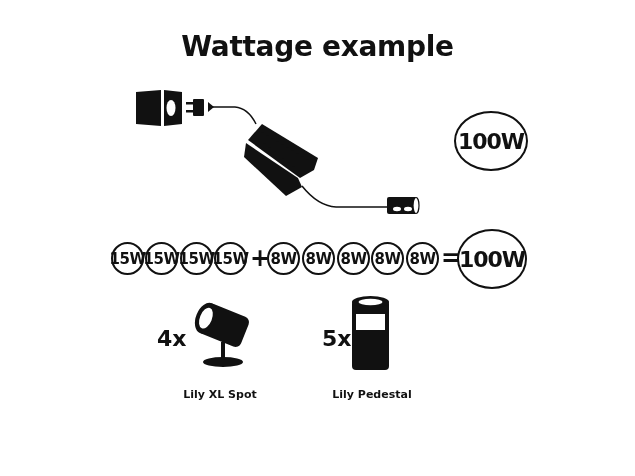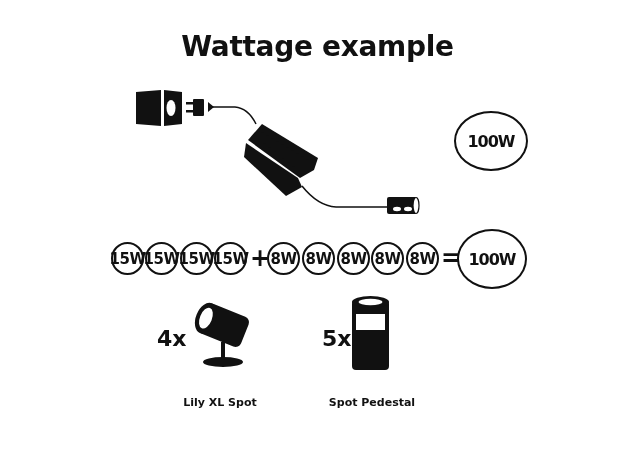--- a/index.html
+++ b/index.html
@@ -4,24 +4,24 @@
 <style>
   html, body { margin:0; padding:0; background:#ffffff; }
   body { width:635px; height:476px; position:relative; overflow:hidden;
          font-family:"DejaVu Sans", sans-serif; color:#111; }
   .title { position:absolute; left:0; width:635px; top:30px; text-align:center;
            font-weight:bold; font-size:28px; letter-spacing:-0.3px; color:#111; }
   .abs { position:absolute; }
   .circle { position:absolute; border:2px solid #111; border-radius:50%; box-sizing:border-box;
             display:flex; align-items:center; justify-content:center; font-weight:bold; color:#111; background:#fff; }
   .small { width:33px; height:33px; font-size:15px; letter-spacing:-0.5px; top:242px; }
-  .big { font-size:16px; letter-spacing:-1px; }
+  .big { font-size:22px; letter-spacing:-1px; }
   .op { position:absolute; top:244px; font-weight:bold; font-size:24px; line-height:28px; color:#111; }
   .count { position:absolute; font-weight:bold; font-size:22px; color:#111; }
-  .label { position:absolute; font-weight:bold; font-size:11px; color:#111; text-align:center;margin-top:8px; }
+  .label { position:absolute; font-weight:bold; font-size:11px; color:#111; text-align:center; }
 </style>
 </head>
 <body>
 
 <div class="title">Wattage example</div>
 
 <svg class="abs" style="left:0;top:0" width="635" height="240">
 
   <g>
     <polygon points="136,92 161,90 161,126 136,124" fill="#111"></polygon>
@@ -81,13 +81,13 @@
 </svg>
 <div class="label" style="left:170px;top:388px;width:100px;">Lily XL Spot</div>
 
 <div class="count" style="left:322px;top:326px;">5x</div>
 <svg class="abs" style="left:350px;top:294px" width="42" height="82">
   <rect x="2" y="6" width="37" height="70" rx="4" fill="#111"></rect>
   <ellipse cx="20.5" cy="8" rx="18.5" ry="6" fill="#111"></ellipse>
   <ellipse cx="20.5" cy="8" rx="12" ry="3.2" fill="#fff"></ellipse>
   <rect x="6" y="20" width="29" height="16" fill="#fff"></rect>
 </svg>
-<div class="label" style="left:322px;top:388px;width:100px;">Spot Pedestal</div>
+<div class="label" style="left:322px;top:388px;width:100px;">Lily Pedestal</div>
 
 </body></html>

